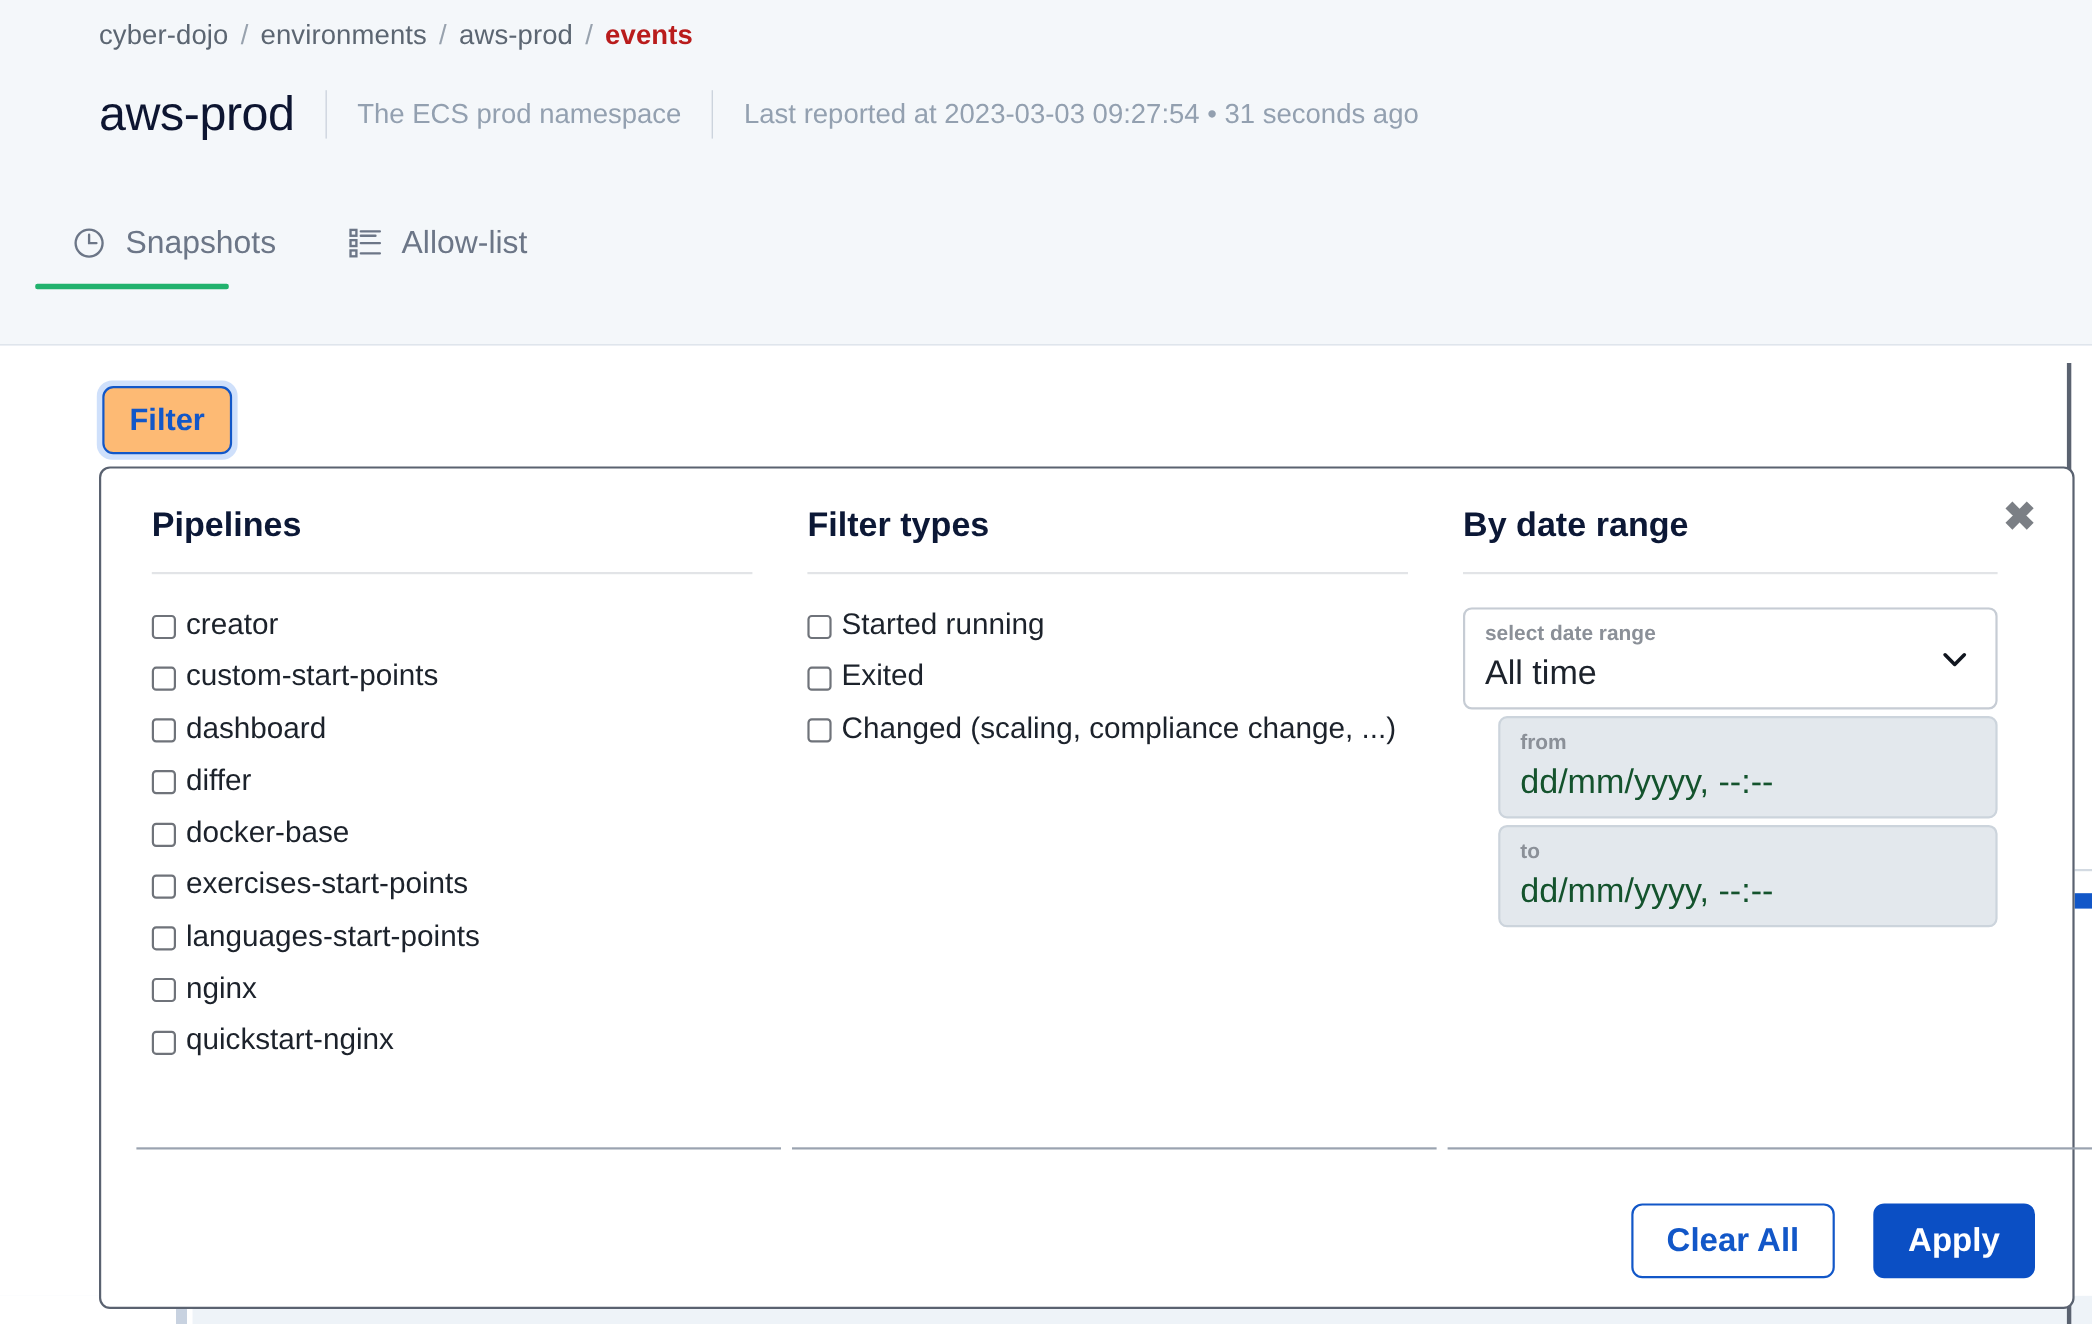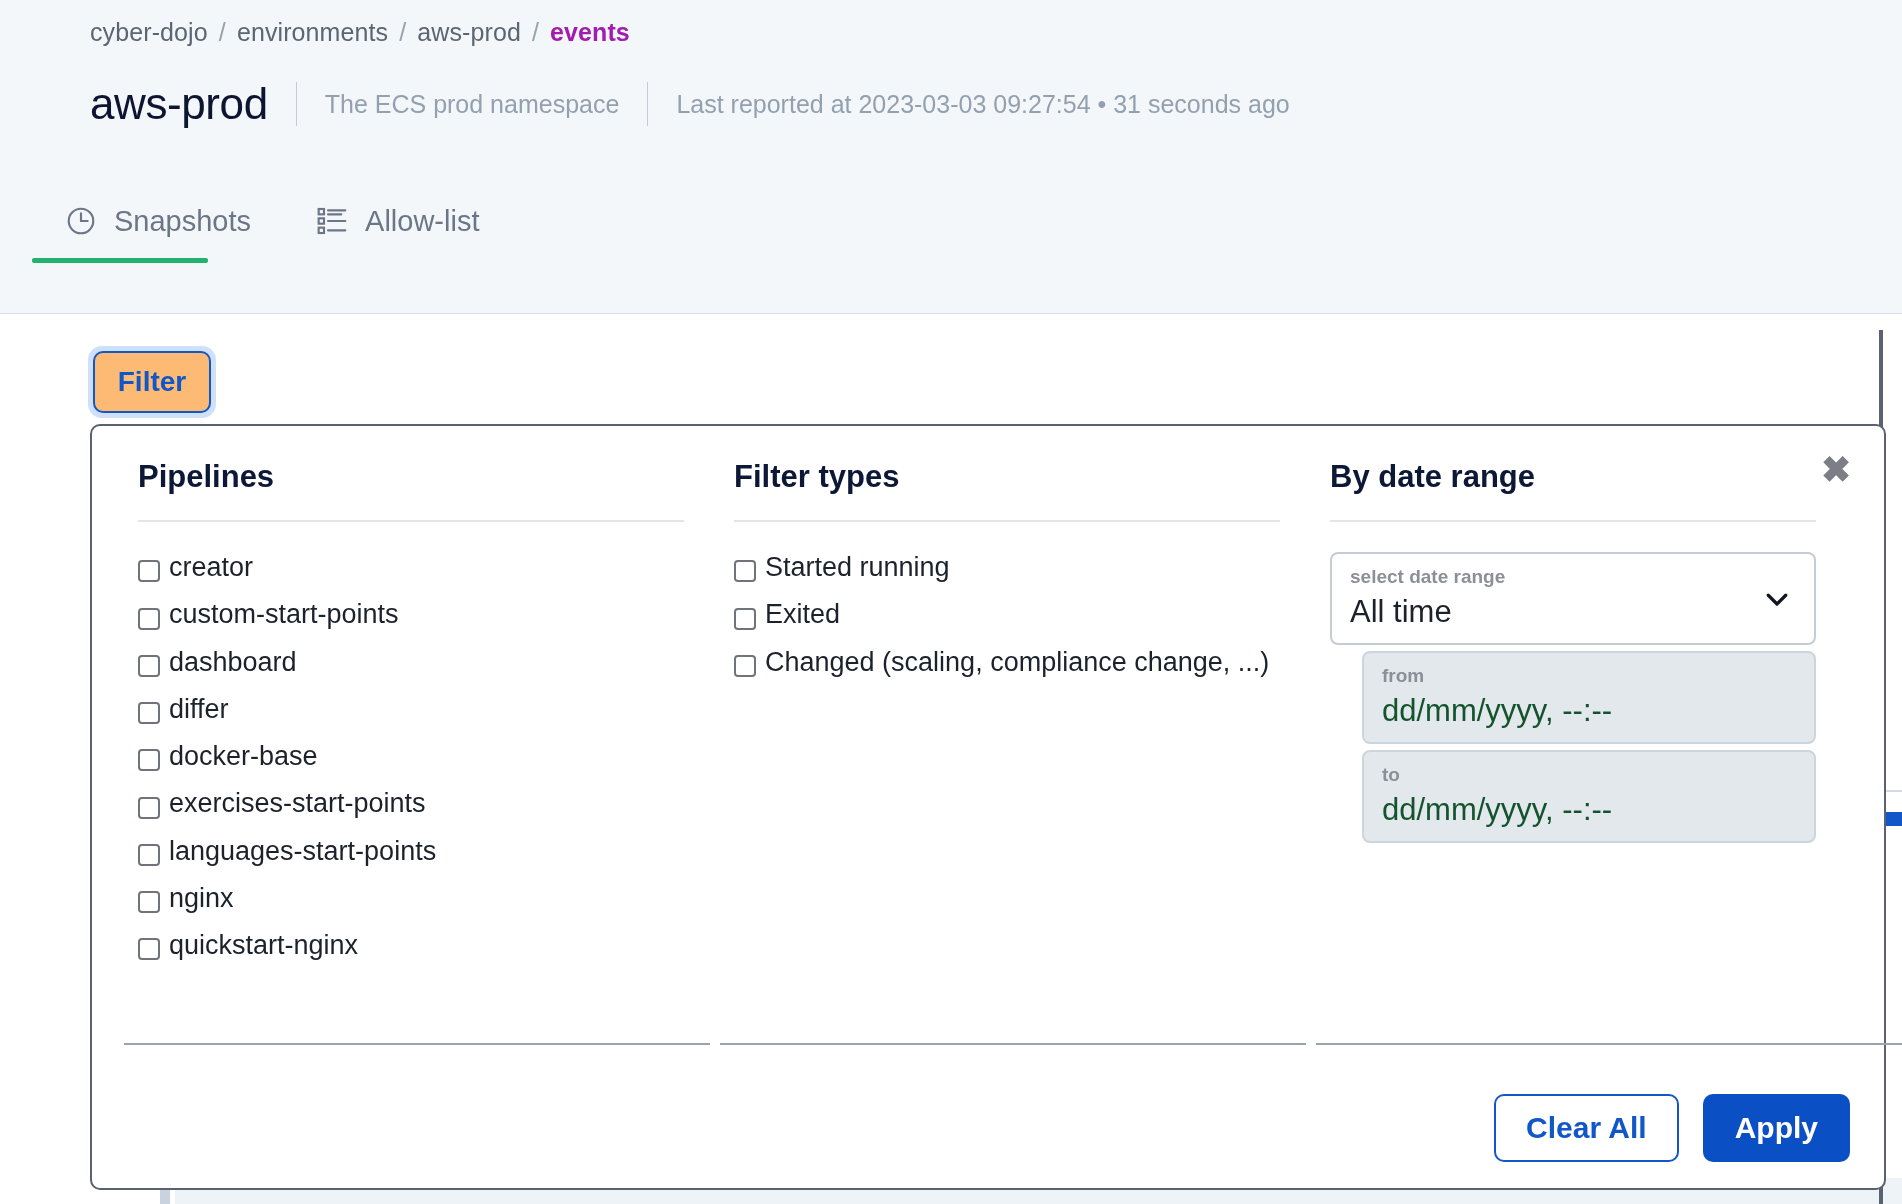--- a/index.html
+++ b/index.html
@@ -19,21 +19,21 @@
     background: #f4f7fa;
     border-bottom: 1px solid #d6dde5;
   }
 
   .breadcrumb {
     position: absolute; left: 90px; top: 18px;
     font-size: 25px; color: #5c6672; letter-spacing: .1px;
     white-space: nowrap;
   }
   .breadcrumb .sep { color: #98a2ae; padding: 0 4px; }
-  .breadcrumb .crumb-current { color: #a21caf; font-weight: bold; }
+  .breadcrumb .crumb-current { color: #b91c1c; font-weight: bold; }
 
   .title-row {
     position: absolute; left: 90px; top: 82px;
     display: flex; align-items: center; white-space: nowrap;
   }
   .env-title {
     font-size: 44px; color: #0d1531; letter-spacing: -.4px;
     font-weight: normal; line-height: 1;
   }
   .vrule {
@@ -117,21 +117,21 @@
   .col-title {
     font-size: 31px; font-weight: bold; color: #0c1836;
     margin: 0 0 0 12px; line-height: 1.1;
   }
   .col-sep {
     height: 2px; background: #e2e4e7; margin: 26px 34px 0 12px;
   }
   .col-body { margin-top: 30px; overflow: hidden; }
 
   .check-row {
-    display: flex; align-items: flex-end; gap: 9px;
+    display: flex; align-items: center; gap: 9px;
     margin: 0 0 17px 12px; cursor: pointer;
   }
   .check-row:last-child { margin-bottom: 0; }
   .cbox {
     width: 22px; height: 22px; margin-top: 5px; flex: none;
     border: 2px solid #6f737a; border-radius: 4px; background: #fff;
   }
   .check-label { font-size: 27px; color: #1c222b; line-height: 1.12; white-space: nowrap; }
 
   .col-bottom-rule {
@@ -159,21 +159,21 @@
   .df-value { font-size: 31px; color: #1c222b; margin-top: 6px; line-height: 1.1; }
   .df-placeholder { font-size: 31px; color: #14532d; margin-top: 6px; line-height: 1.1; }
   .chevron {
     position: absolute; right: 22px; top: 50%; transform: translateY(-50%);
     width: 30px; height: 30px;
   }
 
   
   .panel-footer {
     position: absolute; right: 34px; bottom: 26px;
-    display: flex; align-items: center; gap: 24px;
+    display: flex; align-items: center; gap: 35px;
   }
   .btn {
     font-family: "Liberation Sans", sans-serif;
     font-size: 30px; font-weight: bold;
     border-radius: 10px; cursor: pointer;
     display: flex; align-items: center; justify-content: center;
   }
   .btn-clear {
     height: 68px; padding: 0 30px;
     border: 2px solid #1257c8; background: #ffffff; color: #1257c8;

